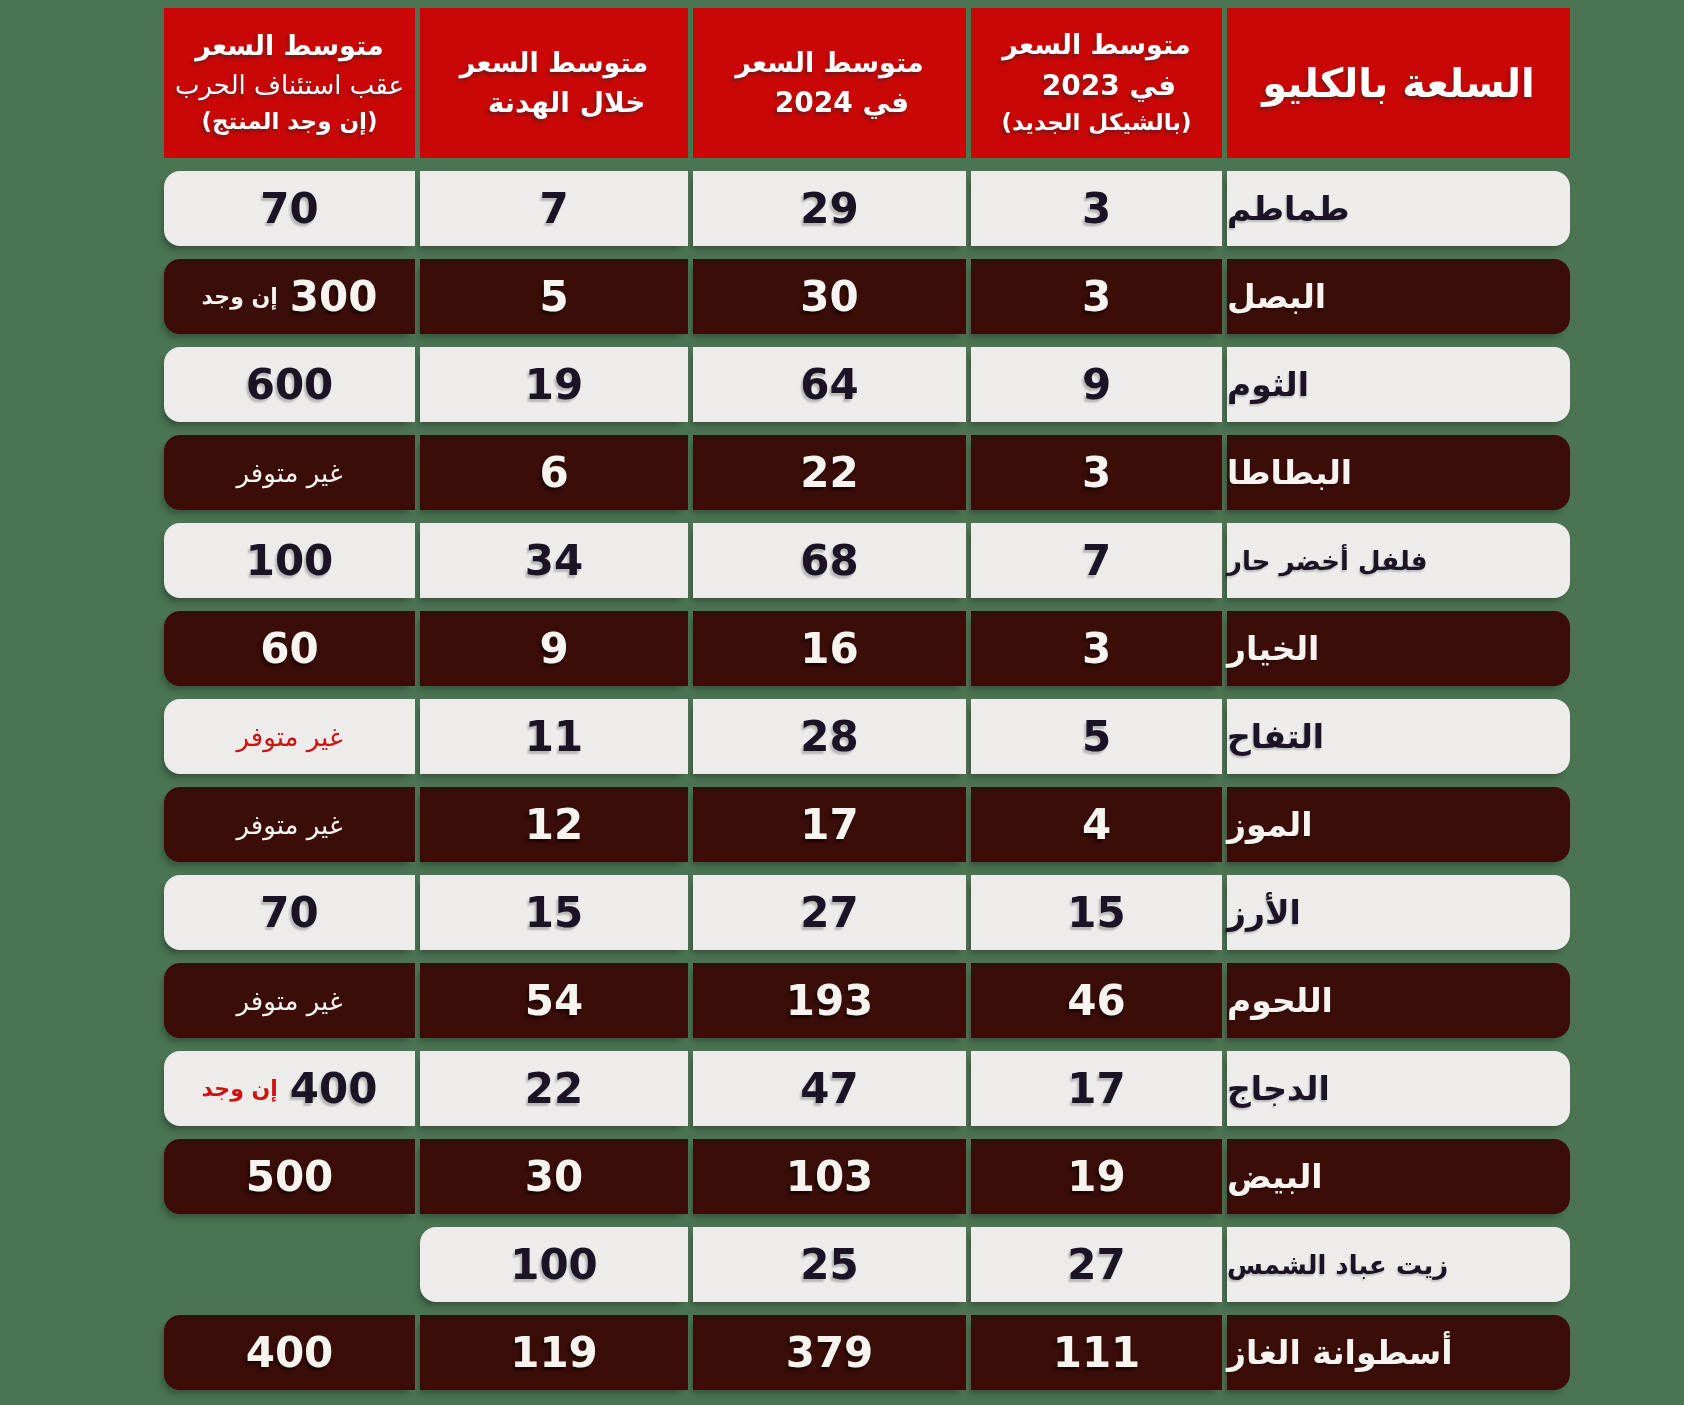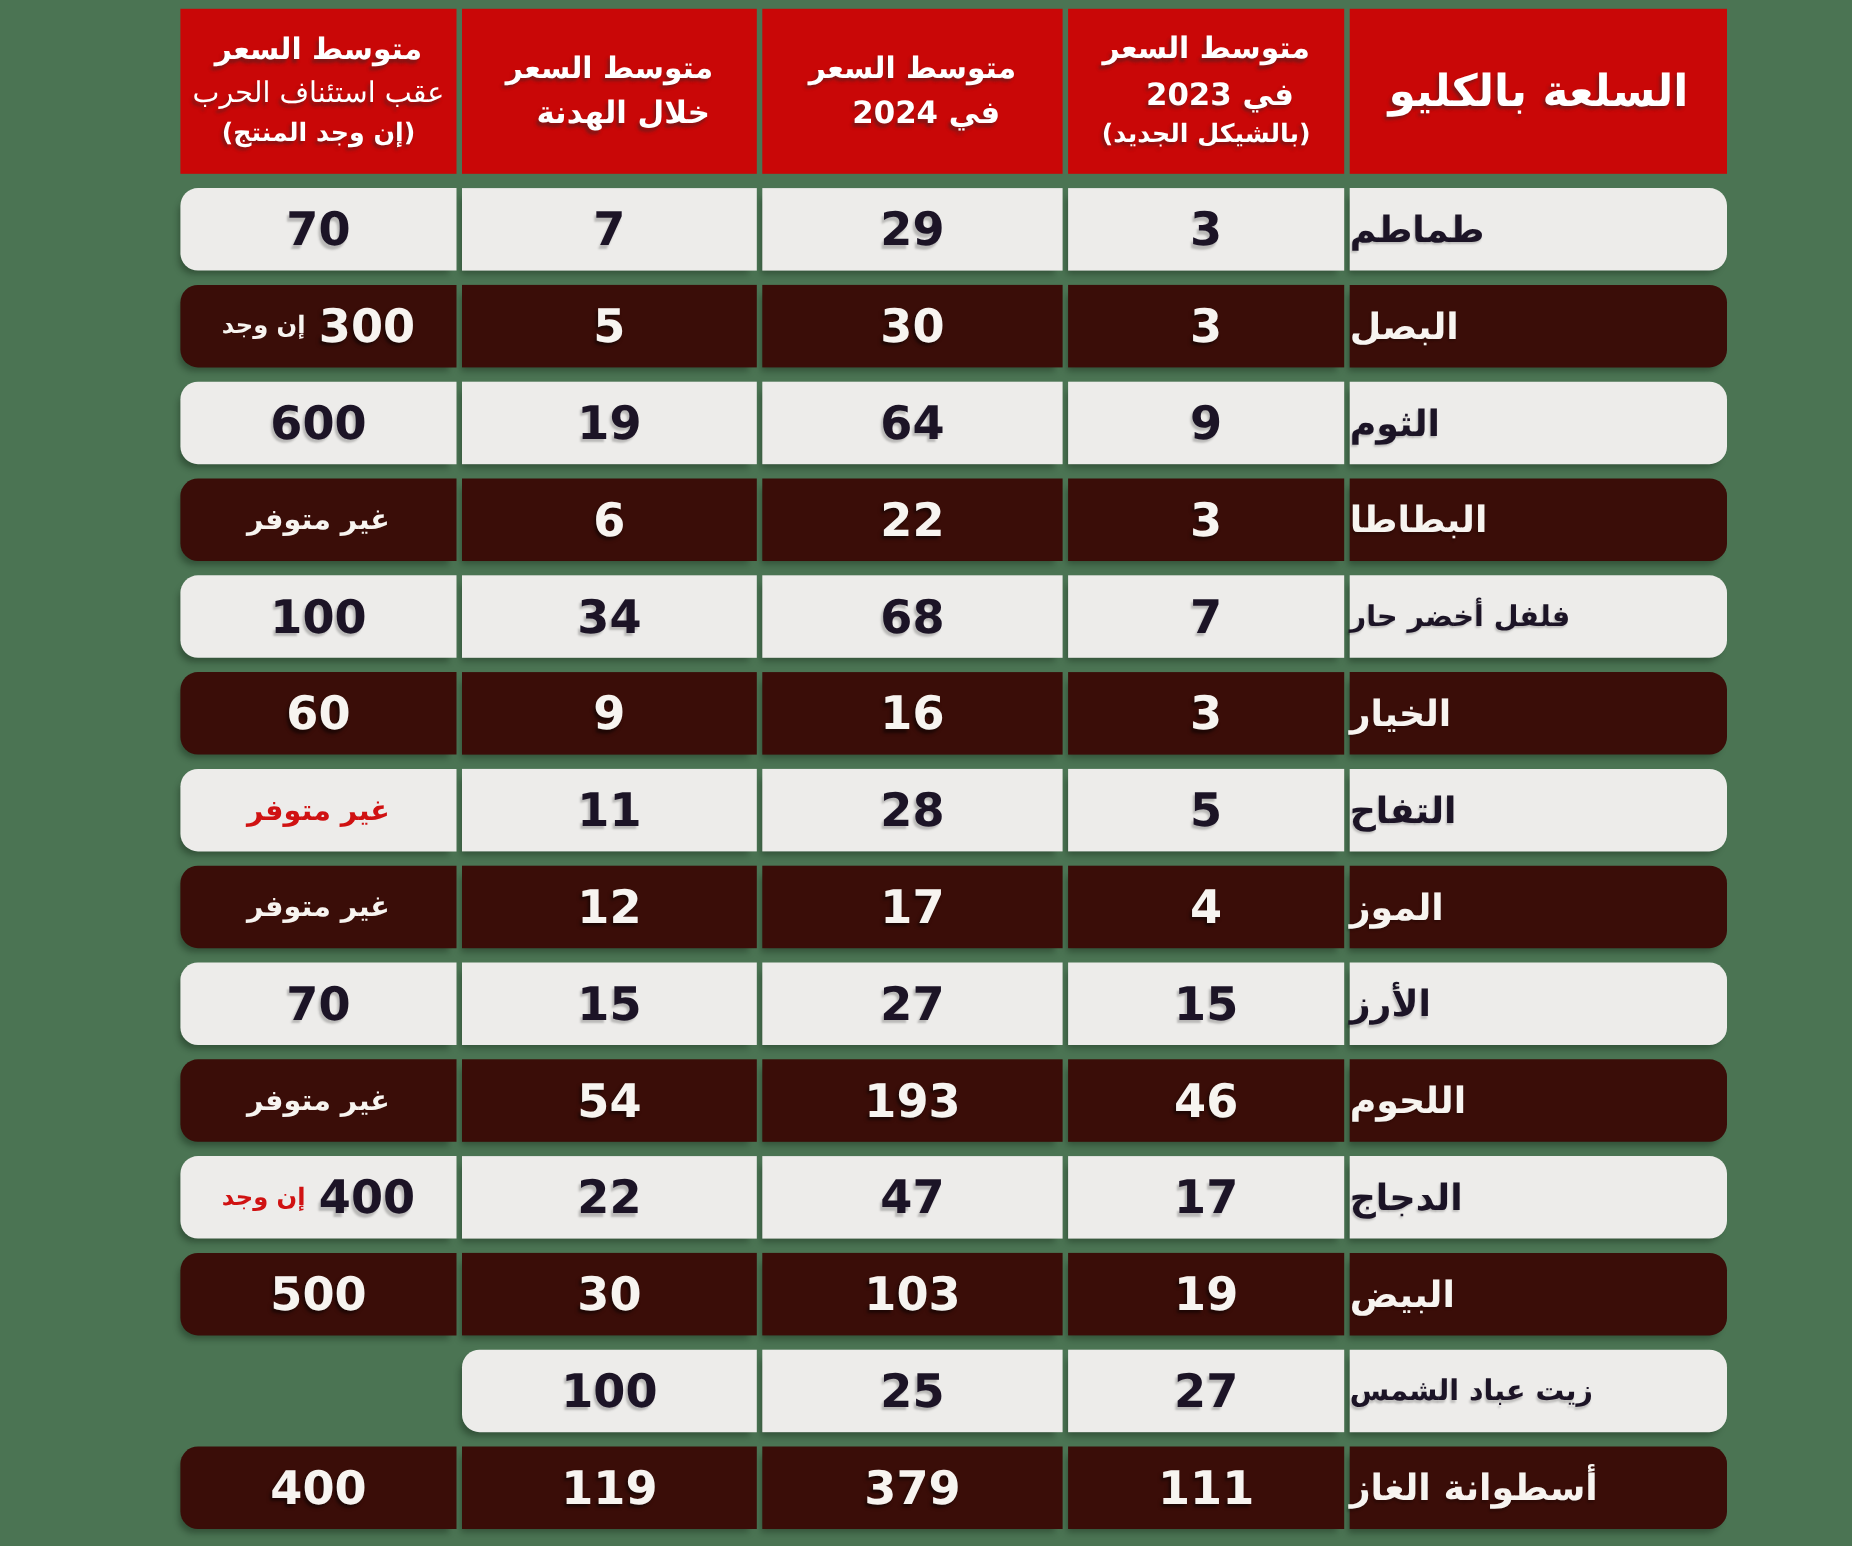--- a/index.html
+++ b/index.html
@@ -47,21 +47,21 @@
   .num{
     font-size:42px;font-weight:bold;
     text-shadow:-2px 3px 2px rgba(0,0,0,0.22);
   }
   .r-dark .num{text-shadow:-2px 3px 3px rgba(0,0,0,0.5);}
   .name{
     font-size:33px;font-weight:bold;
     text-shadow:-1px 2px 2px rgba(0,0,0,0.2);
   }
   .name.small{font-size:26px;}
-  .na{font-size:26px;font-weight:bold;}
+  .na{font-size:26px;font-weight:normal;}
   .note{font-size:22px;font-weight:bold;}
   .red{color:#D01212;}
 </style>
 </head>
 <body>
 
 <div class="table">
 
   <div class="row header">
     <div class="cell">

